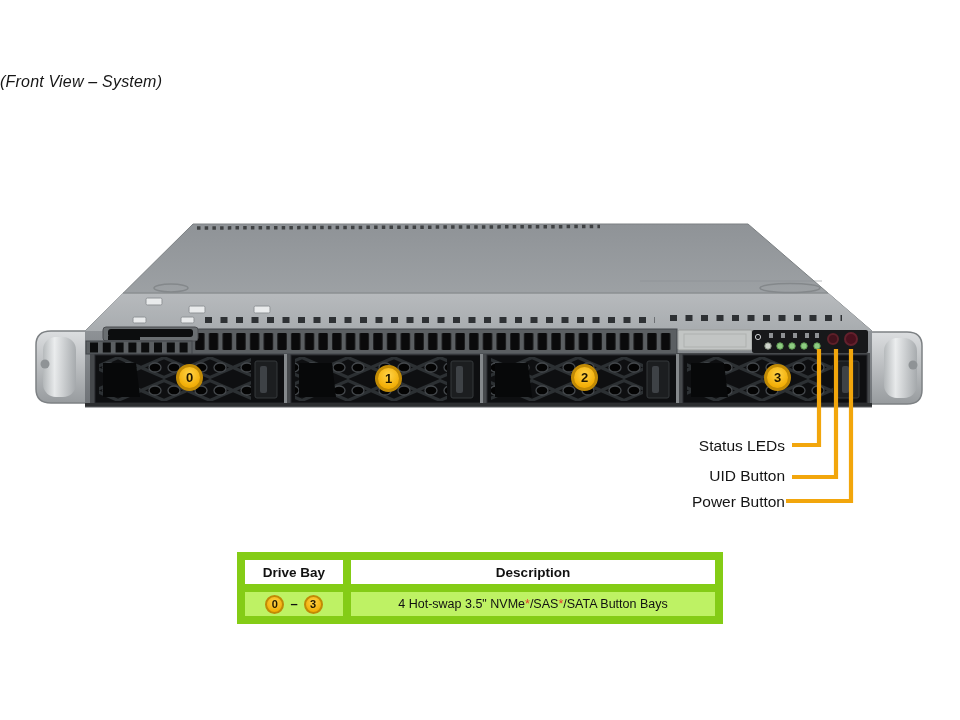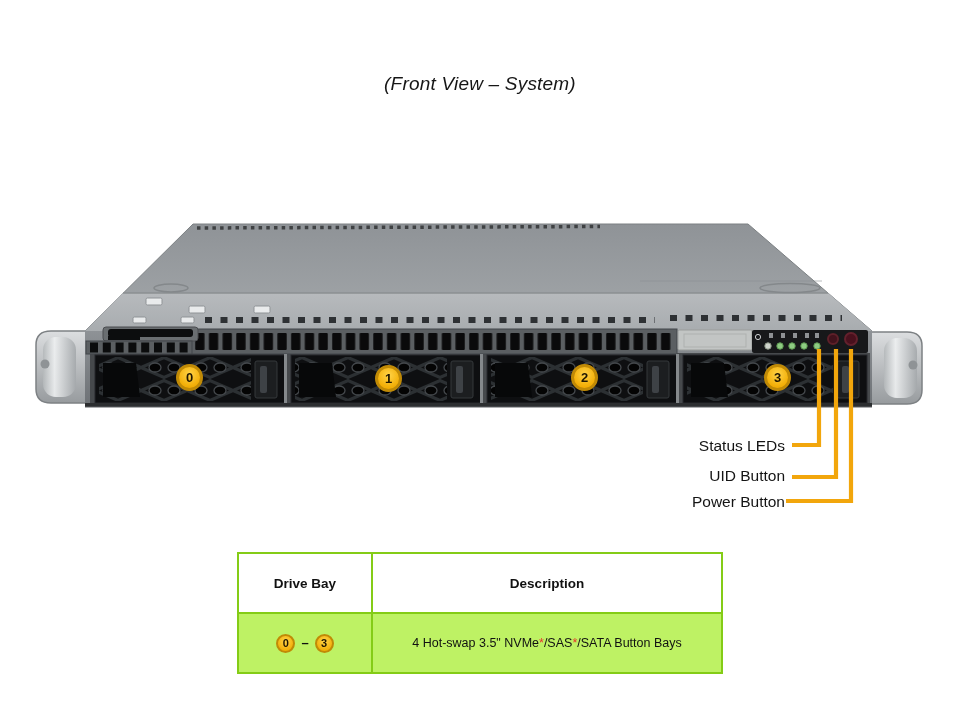--- a/index.html
+++ b/index.html
@@ -1,29 +1,29 @@
 <!DOCTYPE html>
 <html><head>
 <meta charset="utf-8">
 <style>
   html,body{margin:0;padding:0;background:#ffffff;}
   .stage{position:relative;width:960px;height:720px;background:#ffffff;overflow:hidden;
          font-family:"Liberation Sans",sans-serif;color:#111;}
-  .fig-title{position:absolute;left:0;top:73px;width:960px;text-align:center;
-             font-style:italic;font-size:19px;letter-spacing:.2px;color:#161616;}
+  .fig-title{position:absolute;left:0;top:73px;width:960px;text-align:left;
+             font-style:italic;font-size:16px;letter-spacing:.2px;color:#161616;}
   .server-svg{position:absolute;left:0;top:0;}
   .bay-badge{position:absolute;width:27px;height:27px;box-sizing:border-box;border-radius:50%;
              background:radial-gradient(circle at 50% 35%, #ffd348 0%, #f2ae06 70%, #e9a404 100%);
              border:3px solid #c08a06;color:#201700;font-weight:bold;font-size:13px;
              text-align:center;line-height:21px;z-index:5;}
   .callout-label{position:absolute;right:175px;text-align:right;font-size:15.5px;color:#141414;
                  white-space:nowrap;}
   .spec-table{position:absolute;left:237px;top:552px;width:486px;border-collapse:collapse;
               table-layout:fixed;z-index:4;}
-  .spec-table th,.spec-table td{border:2px solid #84cc16;text-align:center;padding:17px;}
+  .spec-table th,.spec-table td{border:8px solid #84cc16;text-align:center;padding:0;}
   .spec-table th{height:24px;font-size:13.5px;font-weight:bold;background:#ffffff;}
   .spec-table th.col-bay{width:98px;}
   .spec-table td{height:24px;font-size:12.5px;background:#bef264;}
   .mini-badge{display:inline-block;width:19px;height:19px;box-sizing:border-box;border-radius:50%;
               background:radial-gradient(circle at 50% 35%, #ffd348 0%, #f2ae06 75%);
               border:2px solid #c08a06;font-size:11px;font-weight:bold;line-height:15px;
               color:#201700;text-align:center;vertical-align:middle;}
   .bay-dash{display:inline-block;margin:0 6px;font-weight:bold;font-size:13px;
             vertical-align:middle;position:relative;top:-1px;}
   .red-star{color:#e8352c;}

